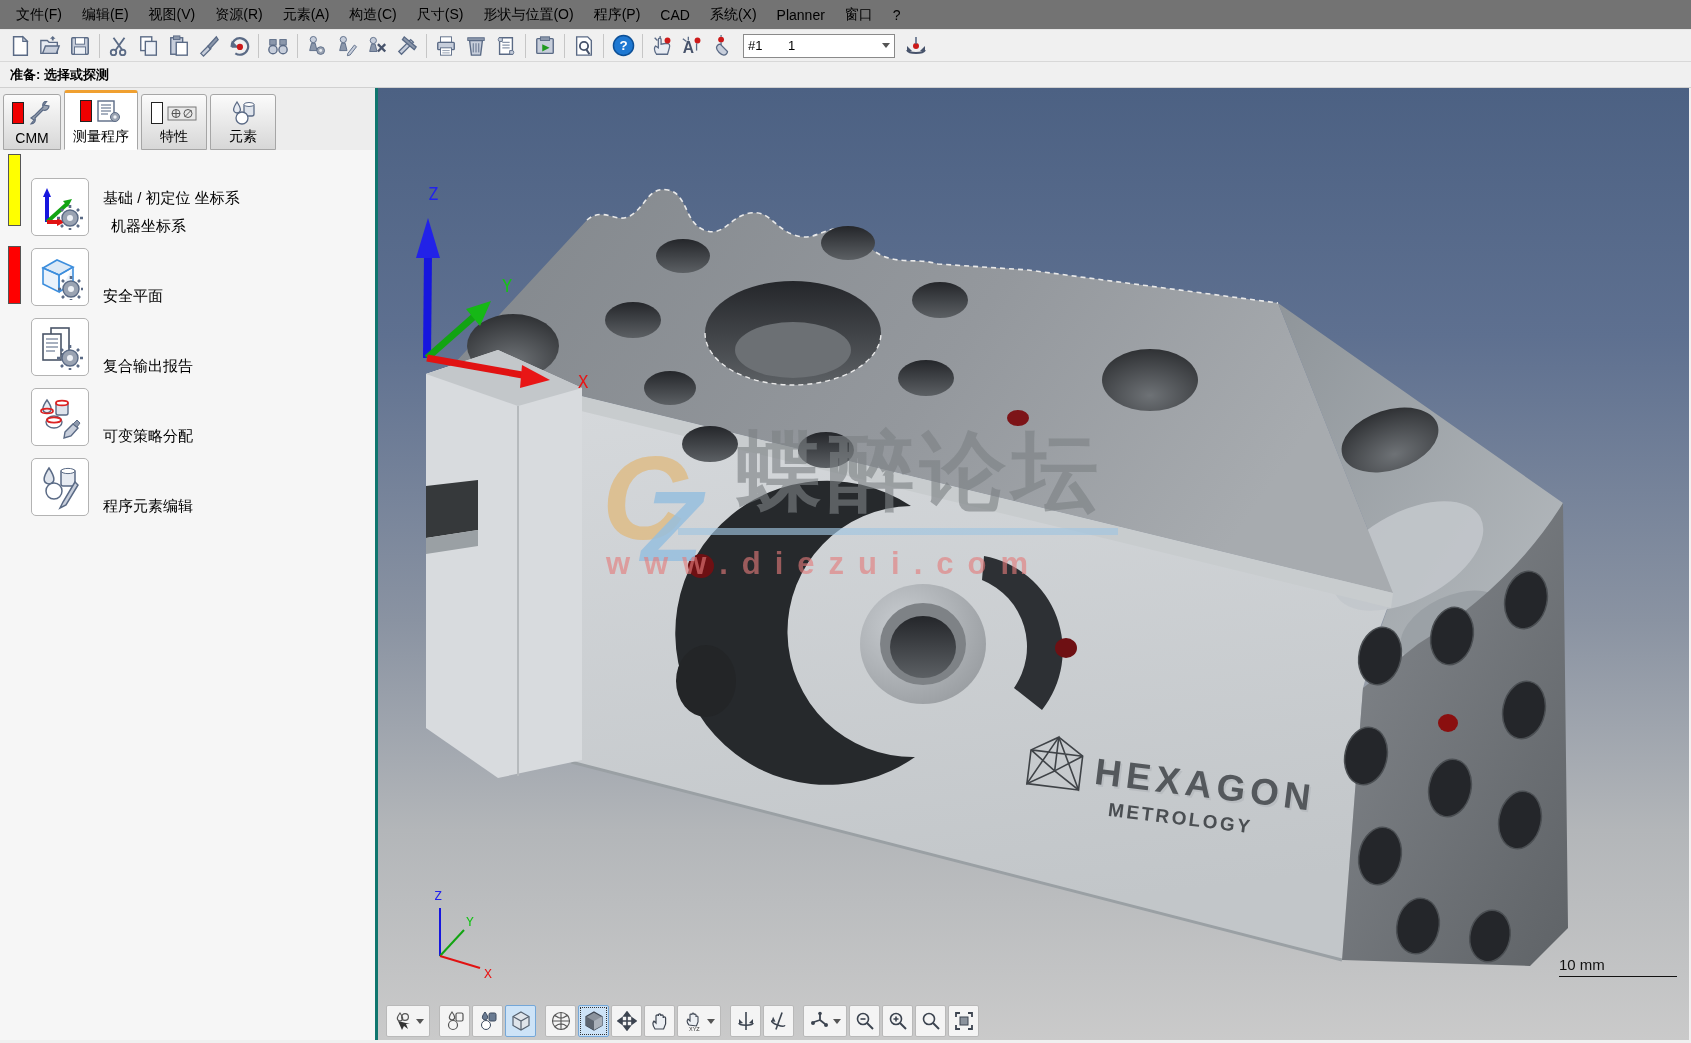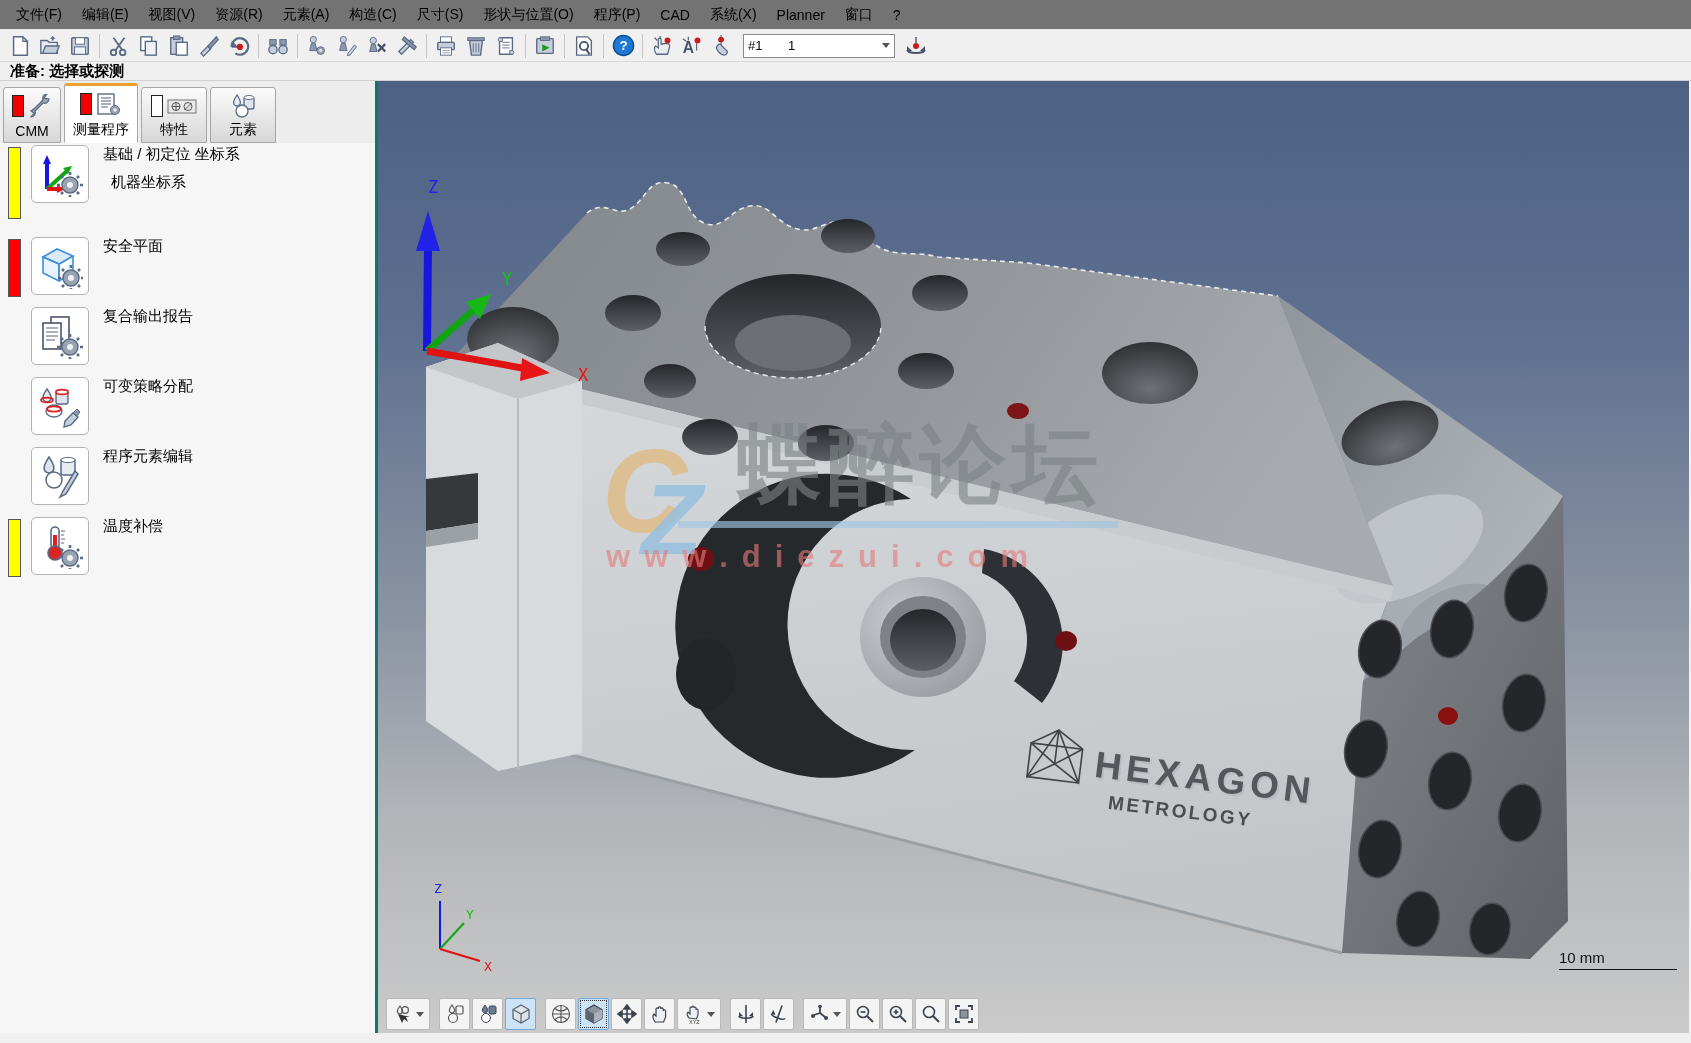--- a/index.html
+++ b/index.html
@@ -11,35 +11,35 @@
   }
   
   .menubar { height:29px; display:flex; align-items:center; padding:0 6px; background:#737373; font-size:14px; }
   .menubar .mi { padding:4px 10px; white-space:nowrap; cursor:default; }
   .toolbar { height:32px; display:flex; align-items:center; padding:0 5px; background:#f0f0f0; border-top:1px solid #e6e6e6; }
   .tb-btn { width:30px; height:28px; display:flex; align-items:center; justify-content:center; border:1px solid transparent; border-radius:2px; }
   .tb-sep { width:1px; height:24px; background:#c6c6c6; margin:0 4px; }
   .tb-combo { width:152px; height:24px; border:1px solid #8a8a8a; background:#fff; display:flex; align-items:center; font-size:13px; padding:0 4px; margin:0 6px; }
   .tb-combo .v1 { width:40px; }
   .tb-combo .v2 { flex:1; }
-  .statusbar { height:20px; display:flex; align-items:center; padding:0 10px; font-size:15px; font-weight:bold; background:#f0f0f0; border-top:1px solid #d8d8d8; border-bottom:1px solid #d0d0d0; }
+  .statusbar { height:27px; display:flex; align-items:center; padding:0 10px; font-size:13px; font-weight:bold; background:#f0f0f0; border-top:1px solid #d8d8d8; border-bottom:1px solid #d0d0d0; }
   
   .main { display:flex; height:952px; }
   .left-panel { width:378px; background:#f6f6f6; position:relative; border-right:3px solid #0f766e; }
   
   .tabs { display:flex; align-items:flex-end; padding:2px 0 0 3px; height:62px; background:#ededed; }
   .tab { width:66px; height:56px; margin-right:3px; background:linear-gradient(#fbfbfb,#d7d7d7); border:1px solid #a6a6a6; border-radius:3px 3px 0 0; display:flex; flex-direction:column; align-items:center; justify-content:space-between; padding:5px 2px 3px; font-size:14px; cursor:default; }
   .tab.cmm { width:58px; }
   .tab.active { background:#fff; border-top:3px solid #f0a030; height:60px; width:74px; border-bottom-color:#fff; }
   .tab .ticon { display:flex; align-items:center; gap:4px; height:26px; }
   .redblock { width:12px; height:22px; background:#f00000; border:1px solid #222; }
   .whiteblock { width:12px; height:22px; background:#fff; border:1px solid #222; }
   
   .side-list { position:absolute; top:64px; left:0; right:0; }
-  .side-item { position:relative; display:flex; align-items:flex-start; margin:0 0 8px 0; min-height:62px; }
+  .side-item { position:relative; display:flex; align-items:flex-end; margin:0 0 8px 0; min-height:62px; }
   .side-item .marker { position:absolute; left:8px; top:2px; width:13px; height:58px; border:1px solid #555; }
   .marker.yellow { background:#ffff00; } .marker.red { background:#ff0000; }
   .icon-box { margin-left:31px; width:58px; height:58px; background:#fff; border:1px solid #b3b3b3; border-radius:5px; display:flex; align-items:center; justify-content:center; flex:none; }
   .side-label { margin-left:14px; font-size:15px; }
   .side-label .sub { margin-top:9px; margin-left:8px; }
   
   .viewport { position:relative; width:1311px; height:952px;
     background:linear-gradient(180deg,#4c6183 0%,#5e7090 26%,#8a93a2 56%,#b3b6b9 78%,#cacaca 100%);
     overflow:hidden; }
   .viewport svg.model { position:absolute; left:0; top:0; }
@@ -391,35 +391,20 @@
               <path d="M12 4C6 13 5 19 12 20c7-1 6-7 0-16z" fill="#dfe4ec" stroke="#5a6a85" stroke-width="1.5"></path>
               <rect x="24" y="6" width="14" height="16" rx="2" fill="#e7ebf2" stroke="#5a6a85" stroke-width="1.5"></rect>
               <ellipse cx="31" cy="7" rx="7" ry="2.6" fill="#fff" stroke="#5a6a85"></ellipse>
               <circle cx="17" cy="27" r="8" fill="#fff" stroke="#5a6a85" stroke-width="1.5"></circle>
               <path d="M38 18L26 38l-3 6 6-3 12-20z" fill="#c7cedb" stroke="#5a6a85" stroke-width="1.5"></path>
             </svg>
         </div>
         <div class="side-label"><span>程序元素编辑</span></div>
       </div>
 
-      <div class="side-item">
-        <span class="marker yellow"></span>
-        <div class="icon-box">
-          <svg width="46" height="46" viewBox="0 0 46 46">
-              <rect x="14" y="4" width="8" height="22" rx="4" fill="#fff" stroke="#5a6a85" stroke-width="1.6"></rect>
-              <path d="M18 12v14" stroke="#d22" stroke-width="4"></path>
-              <circle cx="18" cy="30" r="7" fill="#d22" stroke="#5a6a85" stroke-width="1.6"></circle>
-              <path d="M24 8h4M24 12h3M24 16h4M24 20h3" stroke="#5a6a85" stroke-width="1.2"></path>
-              <circle cx="33" cy="35" r="8" fill="#9aa3b2" stroke="#5a6a85" stroke-width="1.4"></circle>
-              <circle cx="33" cy="35" r="3" fill="#eef1f6"></circle>
-              <path d="M33 25v-3M33 45v3M23 35h-3M43 35h3M26 28l-2-2M40 42l2 2M40 28l2-2M26 42l-2 2" stroke="#5a6a85" stroke-width="2.6"></path>
-            </svg>
-        </div>
-        <div class="side-label"><span>温度补偿</span></div>
-      </div>
     </div>
   </div>
 
   <div class="viewport">
 
     <svg class="model" width="1311" height="952" viewBox="0 0 1311 952">
       <defs>
         <linearGradient id="topg" x1="0" y1="0" x2="1" y2="0.3">
           <stop offset="0" stop-color="#82878c"></stop>
             <stop offset="0.6" stop-color="#94989d"></stop>

